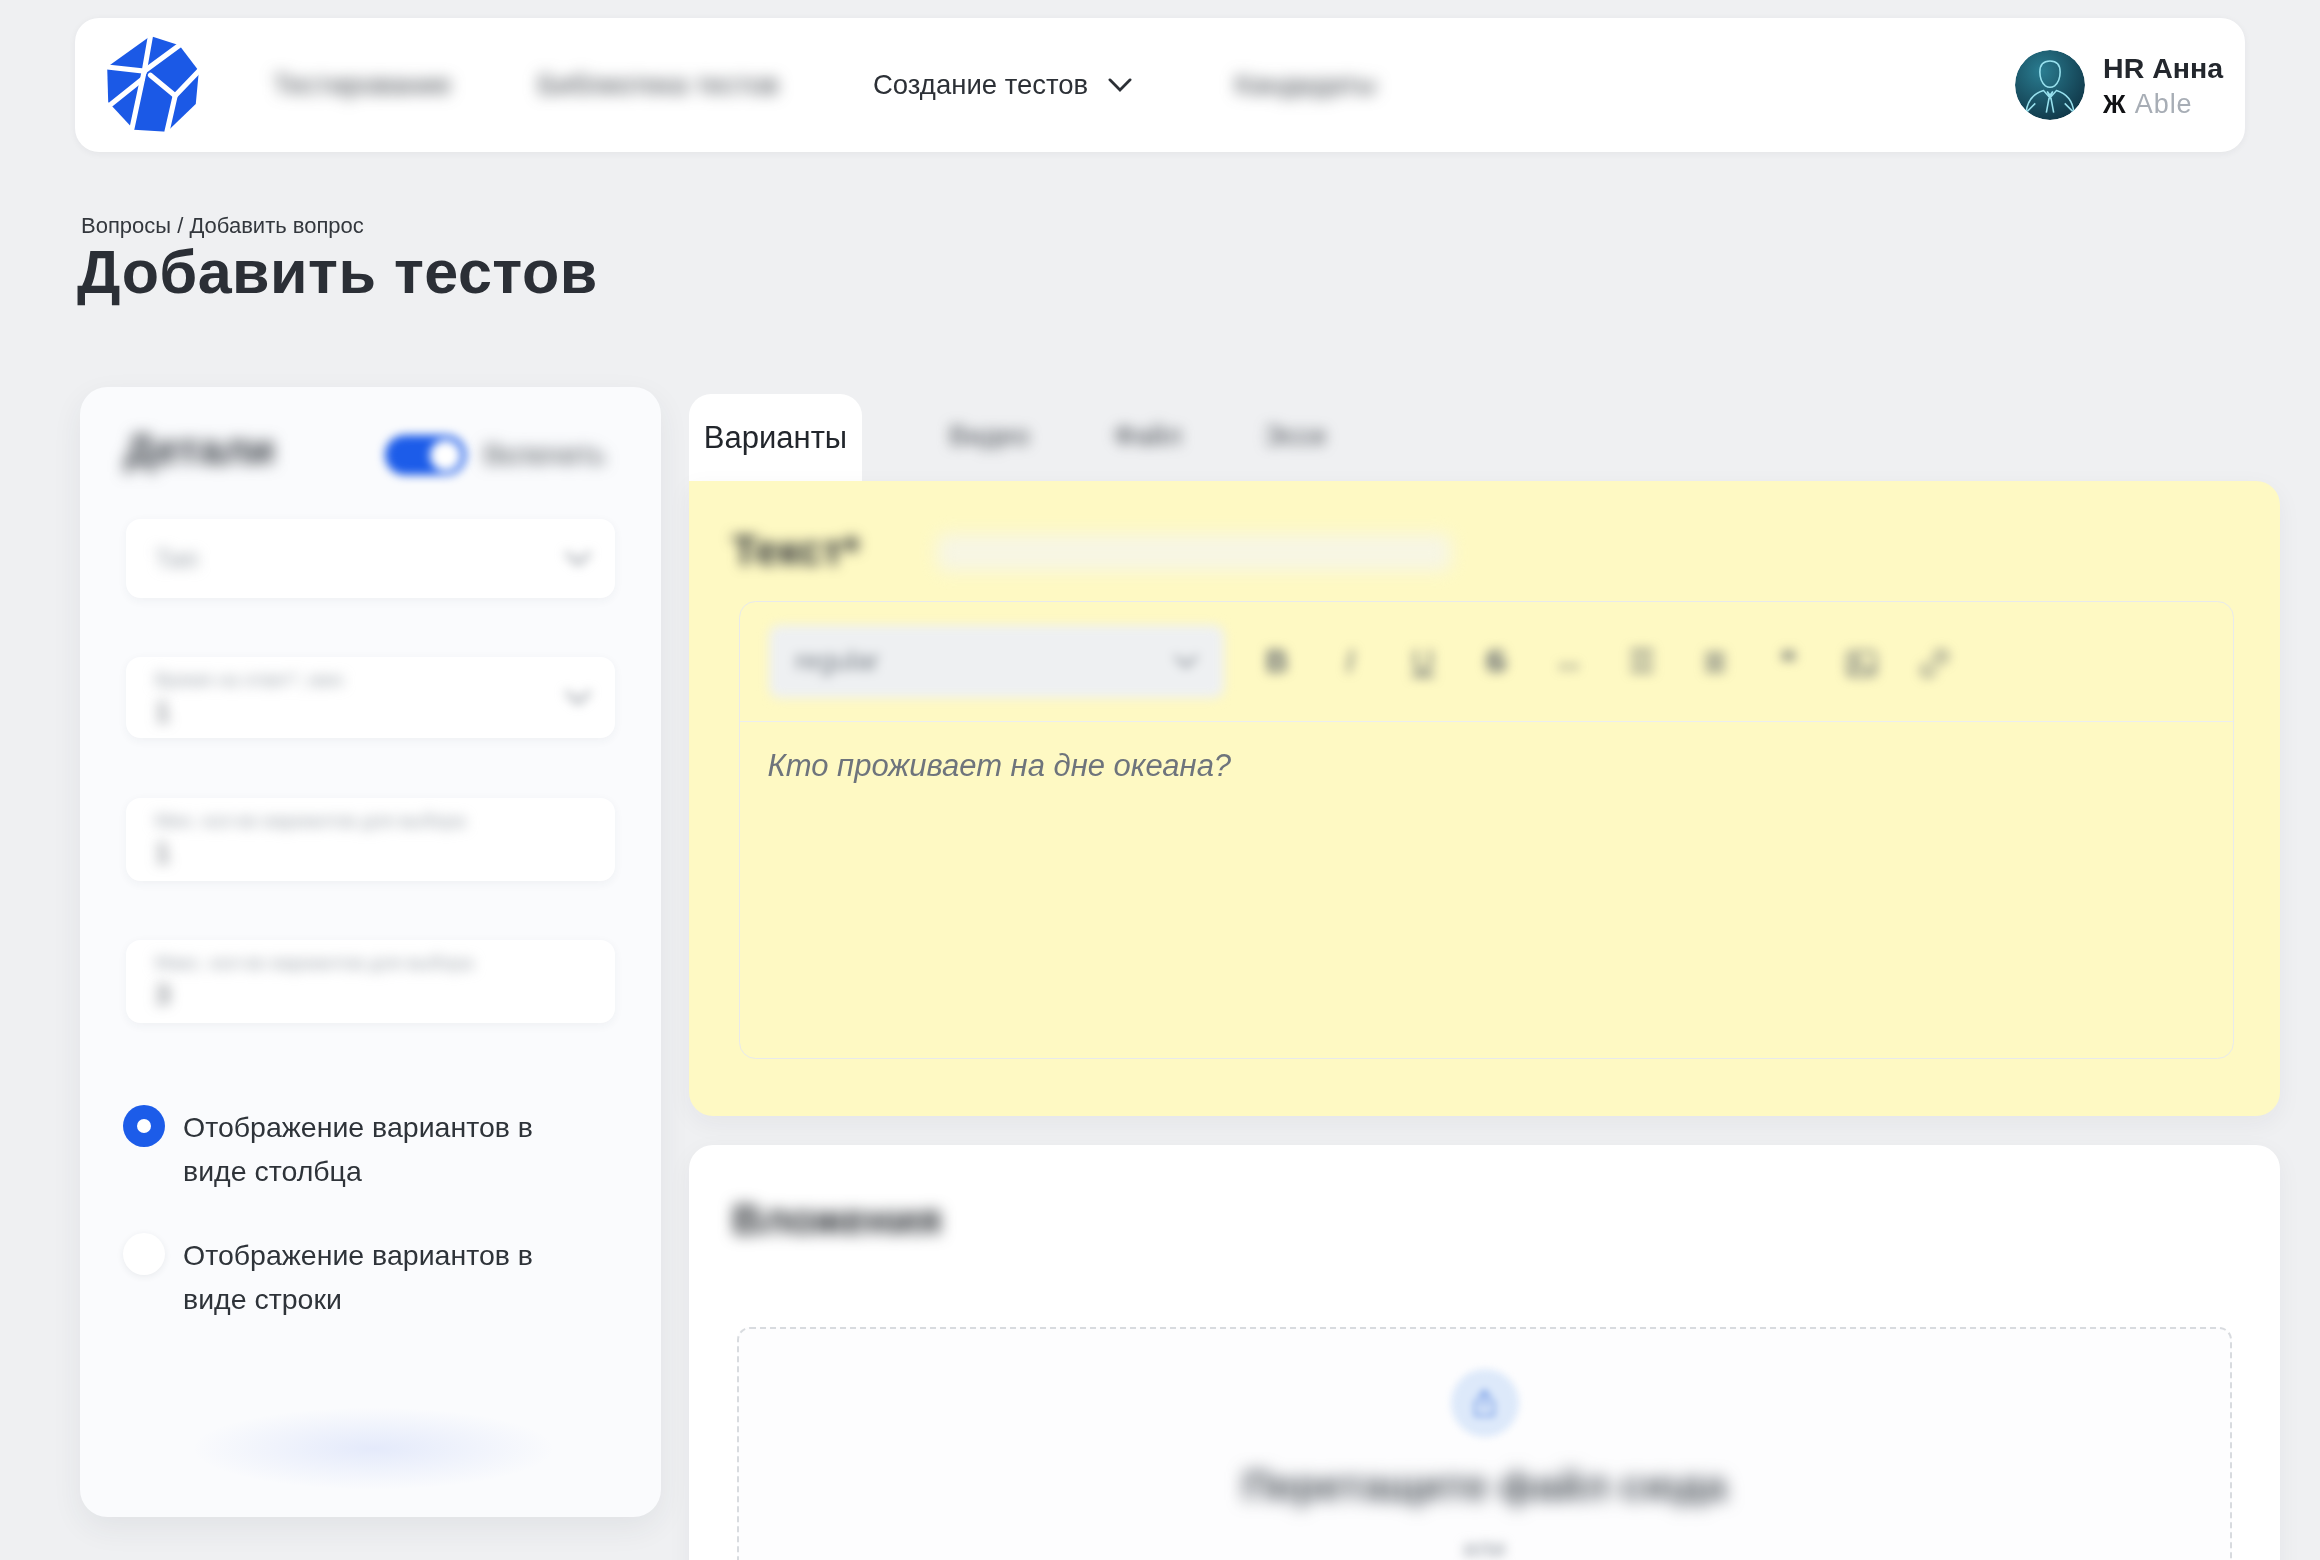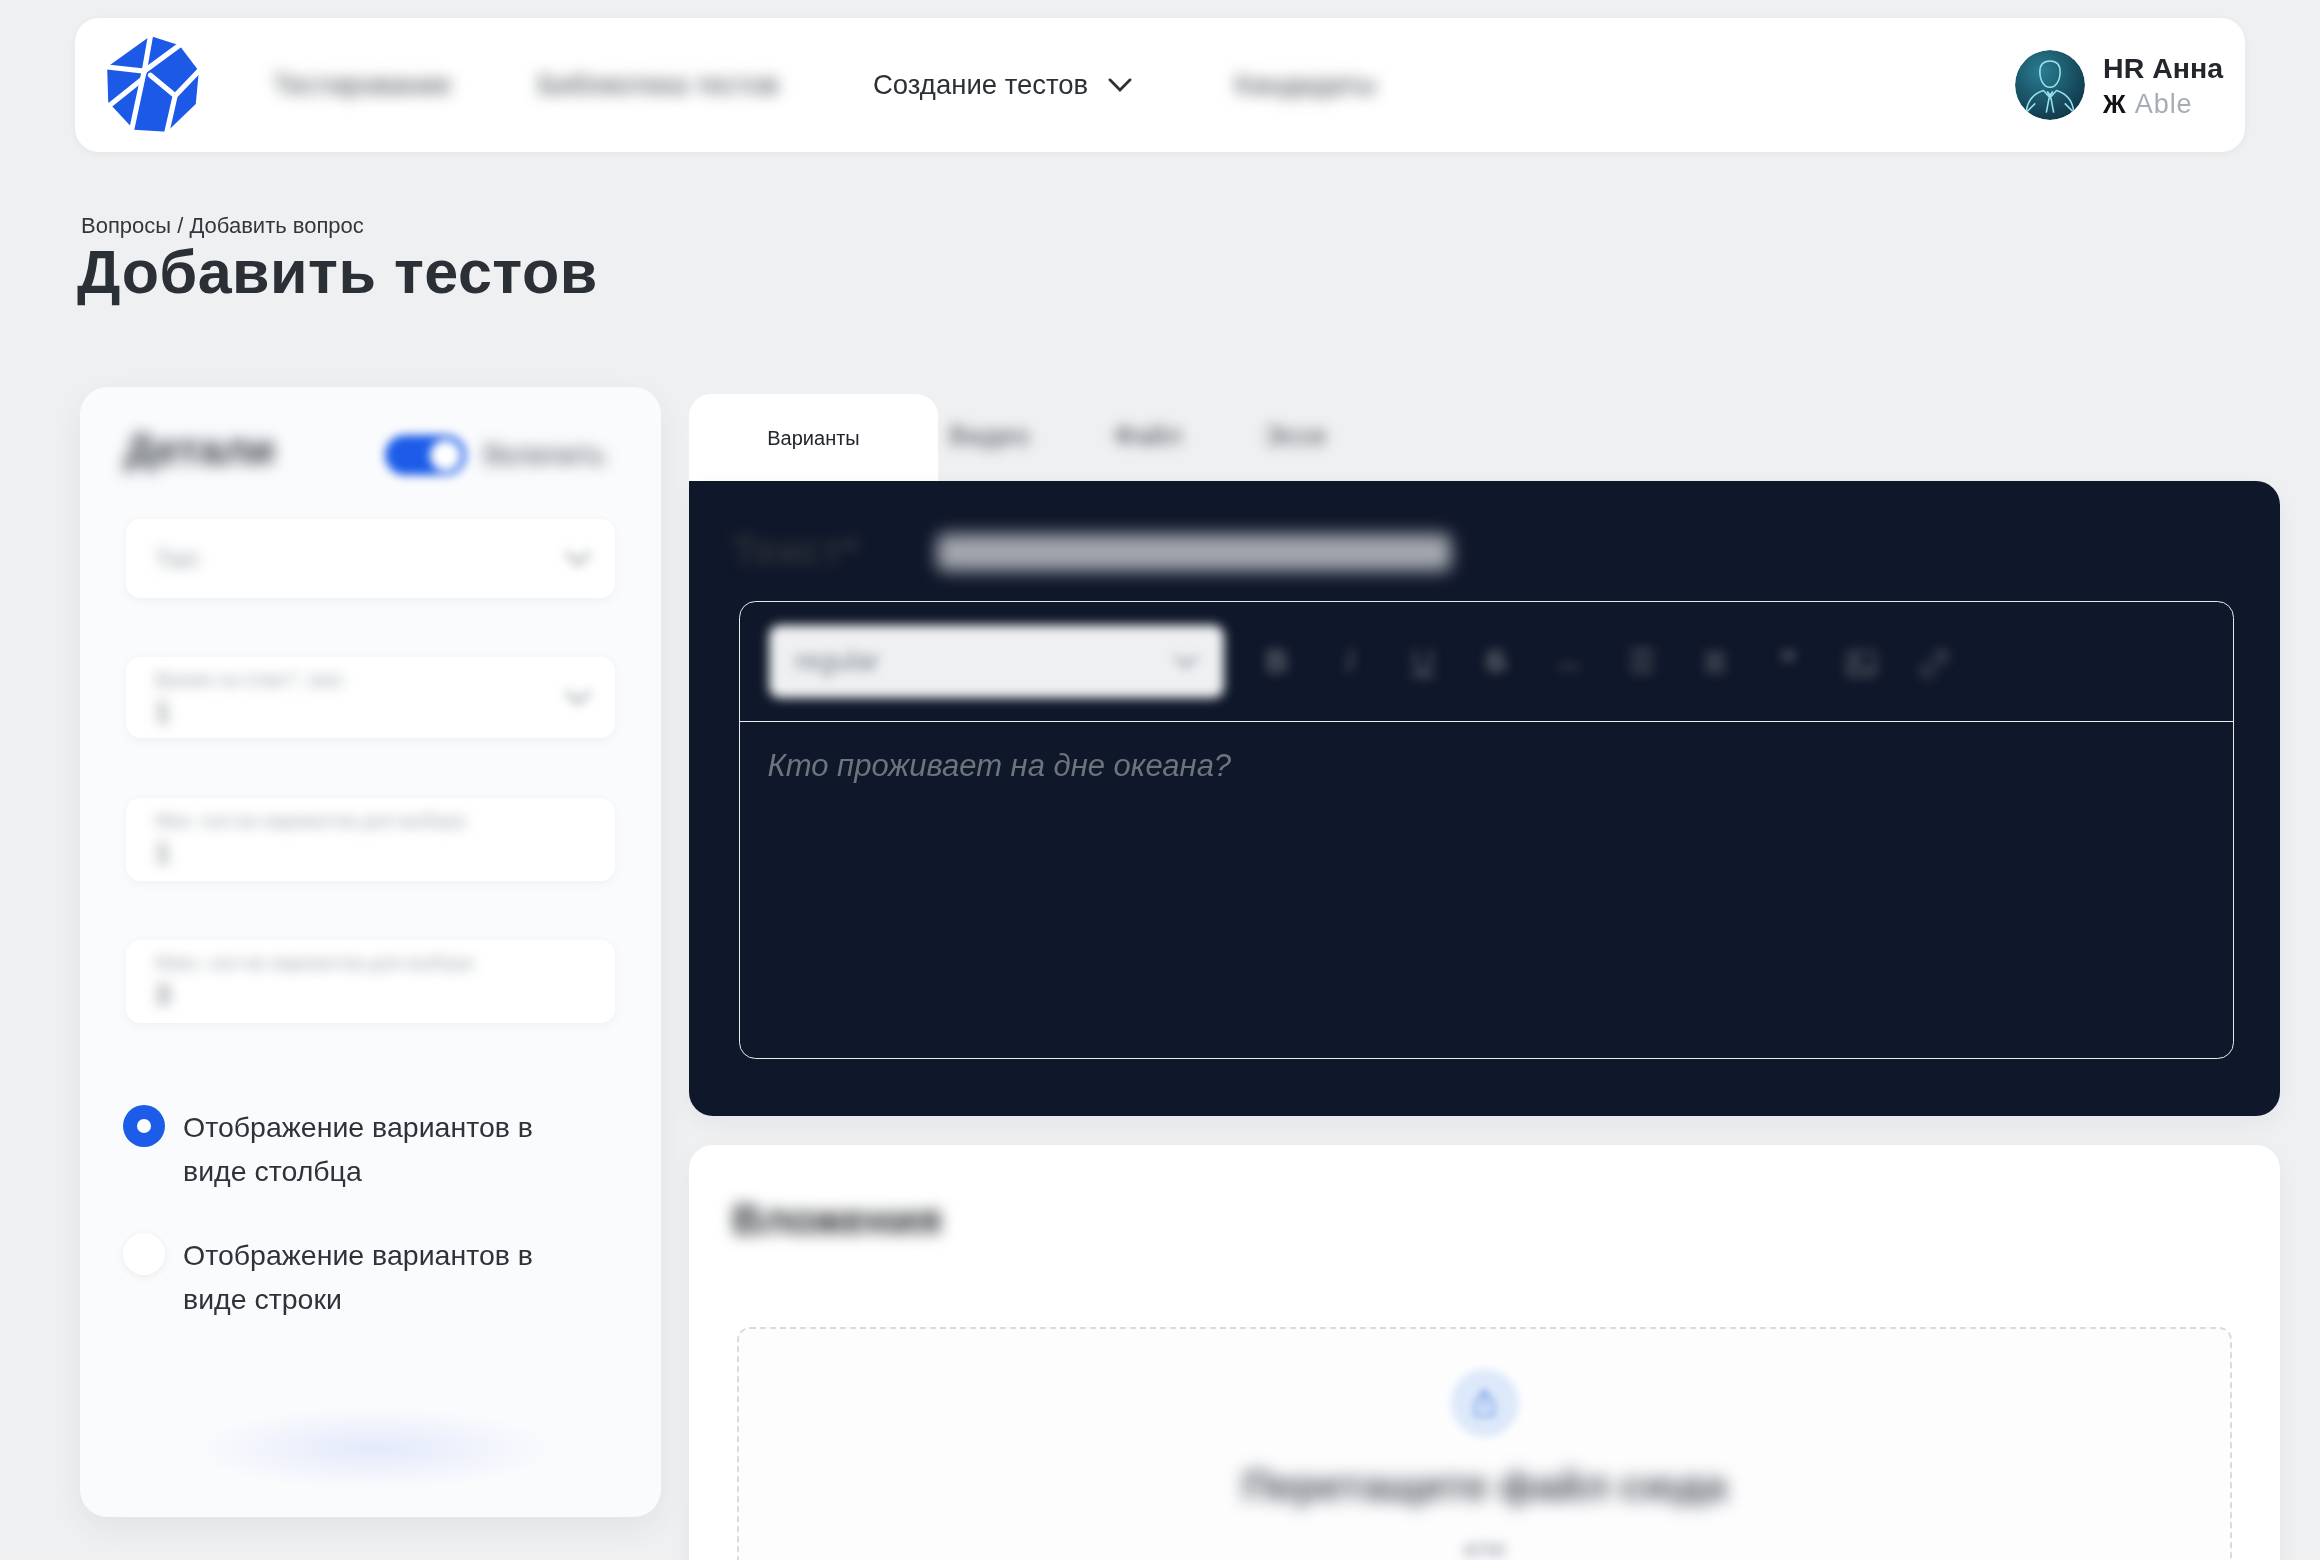--- a/index.html
+++ b/index.html
@@ -68,28 +68,28 @@
   .radio-dot.on { background:#1c5ce9; }
   .radio-dot.on::after { content:""; position:absolute; left:13.8px; top:13.8px; width:14.7px; height:14.7px; border-radius:50%; background:#fff; }
   .radio-dot.off { background:#ffffff; box-shadow:0 1.8px 7.3px rgba(40,50,70,.08); }
   .radio-label { font-size:28.5px; line-height:44px; color:#2e3339; max-width:395px; }
 
   .submit-btn { left:43px; top:990px; width:292px; height:95px; border:none; cursor:pointer;
     border-radius:27.5px; background:#1c5ce9; color:#ffffff; font-size:30px;
     font-family:"Liberation Sans", sans-serif; }
 
   
-  .tab-active { left:689px; top:394px; width:249px; height:88px; background:#ffffff;
+  .tab-active { left:689px; top:394px; width:173px; height:88px; background:#ffffff;
     border-radius:22px 22px 0 0; display:flex; align-items:center; justify-content:center;
-    font-size:20px; color:#22262c; cursor:pointer; }
+    font-size:31px; color:#22262c; cursor:pointer; }
   .tab-inactive { top:420px; font-size:27.5px; color:#4a4f56; cursor:pointer; }
   .tab-v { left:949px; } .tab-f { left:1114px; } .tab-e { left:1264px; }
 
   
-  .card1 { left:689px; top:481px; width:1591px; height:635px; background:#0f172a;
+  .card1 { left:689px; top:481px; width:1591px; height:635px; background:#fef9c3;
     border-radius:0 24px 24px 24px; box-shadow:0 7.3px 24px rgba(30,40,60,.05); }
   .section-title { left:43px; top:46px; font-size:42px; font-weight:700; color:#2e3237; }
   .faint-strip { left:248px; top:53px; width:514px; height:37px; background:#f3f4f6; border-radius:7.3px; opacity:.65; filter:blur(8.3px); }
 
   .editor { left:50px; top:120px; width:1495px; height:458px; border:1.8px solid #e8eaec; border-radius:16.5px; }
   .ed-toolbar { position:absolute; left:0; top:0; right:0; height:120px; border-bottom:1.8px solid #eceef0;
     display:flex; align-items:center; padding-left:29px; }
   .style-select { width:455px; height:73px; background:#eef0f2; border-radius:11px;
     display:flex; align-items:center; justify-content:space-between; padding:0 26px; cursor:pointer; }
   .style-select .sel-text { font-size:27px; color:#7c838c; }

